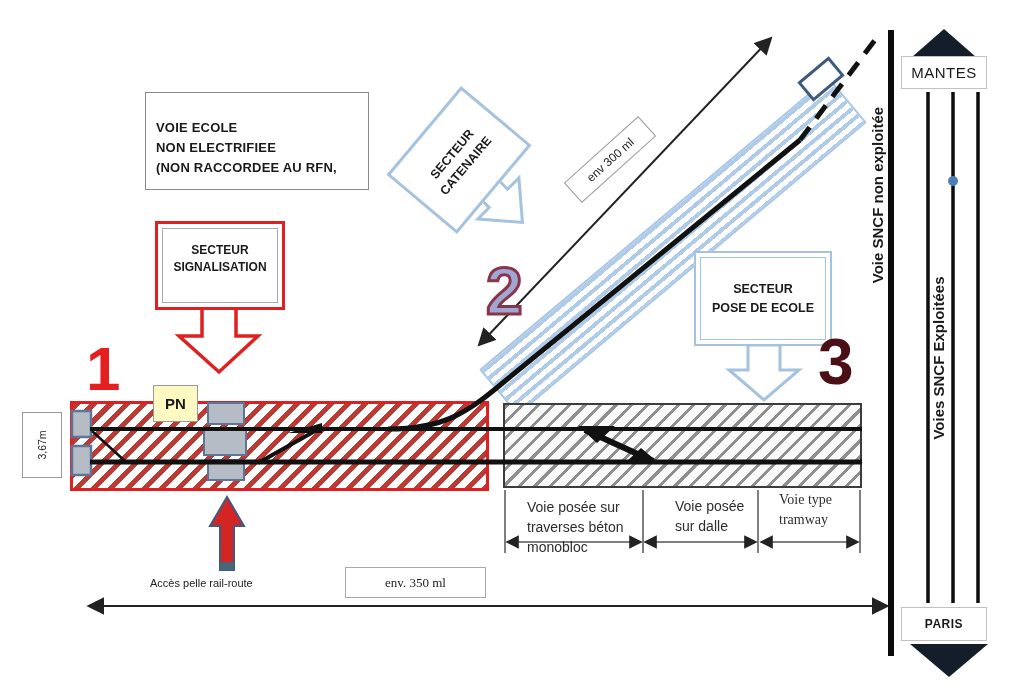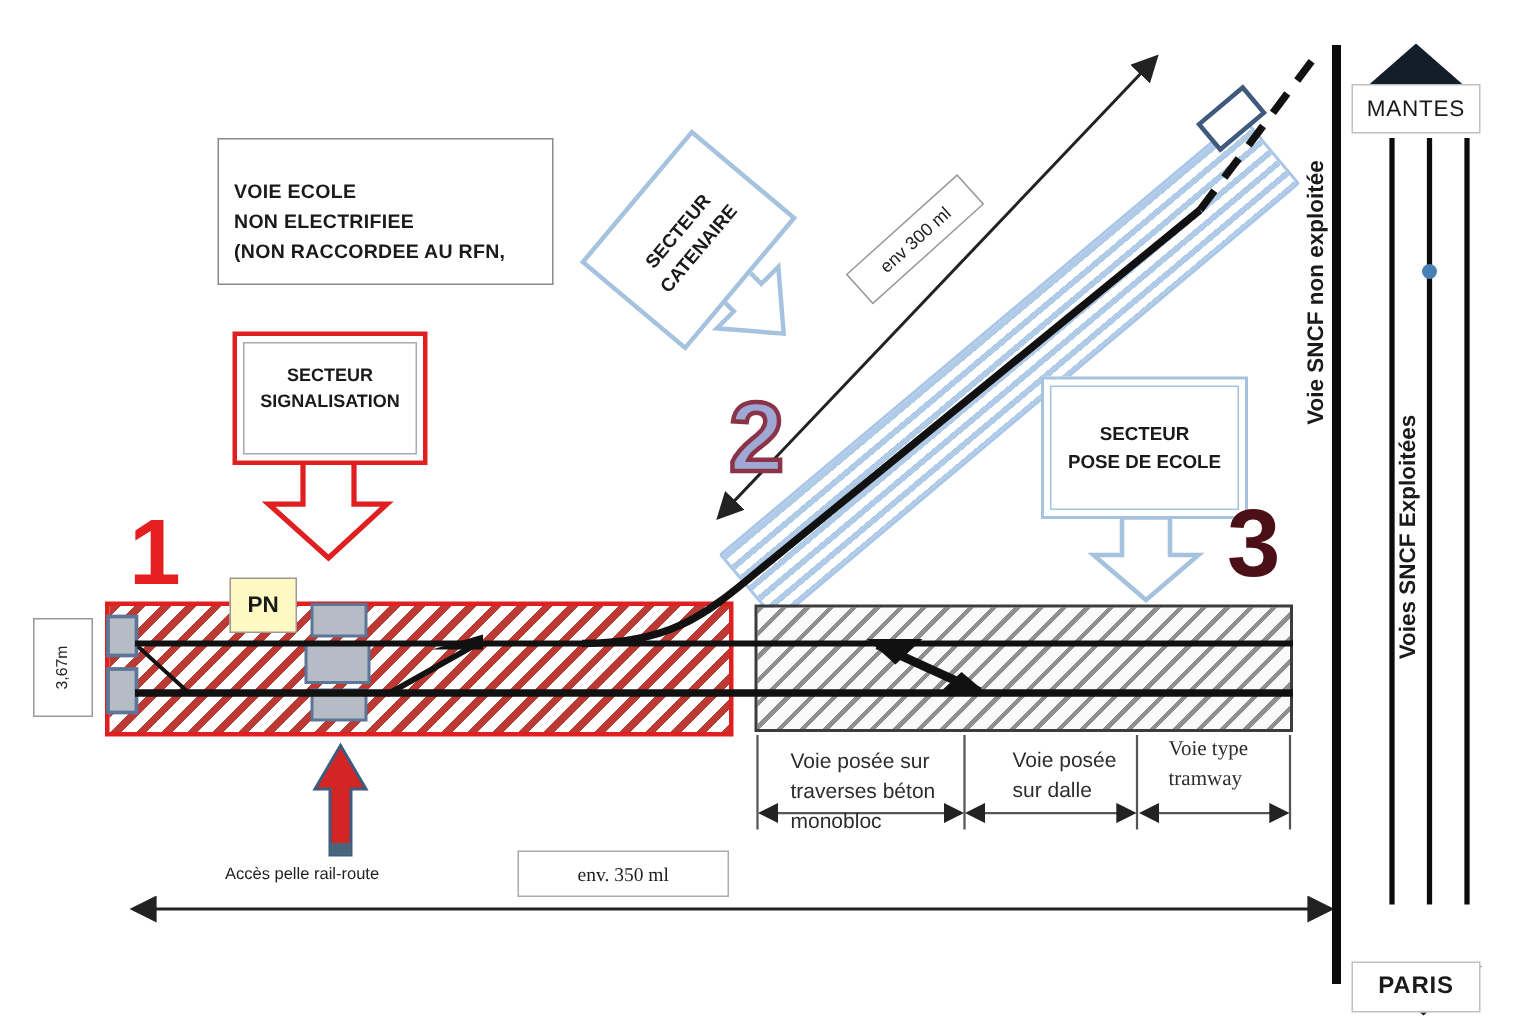--- a/index.html
+++ b/index.html
@@ -59,22 +59,22 @@
     display:flex;align-items:center;justify-content:center;font-size:15px;font-weight:bold;}
   .gauge-box{left:22px;top:412px;width:40px;height:66px;background:#fff;border:1px solid #999;
     display:flex;align-items:center;justify-content:center;}
   .gauge-box span{transform:rotate(-90deg);font-size:10.5px;color:#222;white-space:nowrap;}
   .num{font-weight:800;line-height:1;}
   .num1{left:86px;top:338px;font-size:62px;color:#e51f1f;}
   .num2{left:486px;top:258px;font-size:66px;color:#9fa8d4;-webkit-text-stroke:3px #8a3448;}
   .num3{left:818px;top:330px;font-size:64px;color:#4d0f16;}
   .mantes-box{left:901px;top:56px;width:86px;height:33px;background:#fff;border:1px solid #c0c0c0;
     display:flex;align-items:center;justify-content:center;font-size:15px;font-weight:normal;letter-spacing:.5px;}
-  .paris-box{left:901px;top:641px;width:86px;height:34px;background:#fff;border:1px solid #c0c0c0;
-    display:flex;align-items:center;justify-content:center;font-size:16px;font-weight:bold;letter-spacing:.5px;}
+  .paris-box{left:901px;top:607px;width:86px;height:34px;background:#fff;border:1px solid #c0c0c0;
+    display:flex;align-items:center;justify-content:center;font-size:12px;font-weight:bold;letter-spacing:.5px;}
   .vtext{height:22px;display:flex;align-items:center;justify-content:center;white-space:nowrap;}
   .v-nonexpl{left:747px;top:184px;width:260px;transform:rotate(-90deg);font-size:15px;font-weight:bold;}
   .v-expl{left:823px;top:347px;width:230px;transform:rotate(-90deg);font-size:15px;font-weight:700;}
   .acces{left:150px;top:577px;font-size:11px;color:#222;white-space:nowrap;}
   .seg{font-size:14px;line-height:20px;color:#2d2d2d;}
   .seg1{left:527px;top:497px;width:112px;}
   .seg2{left:675px;top:496px;width:88px;}
   .seg3{left:779px;top:490px;width:88px;font-family:Liberation Serif, serif;}
 </style>
 </head>

